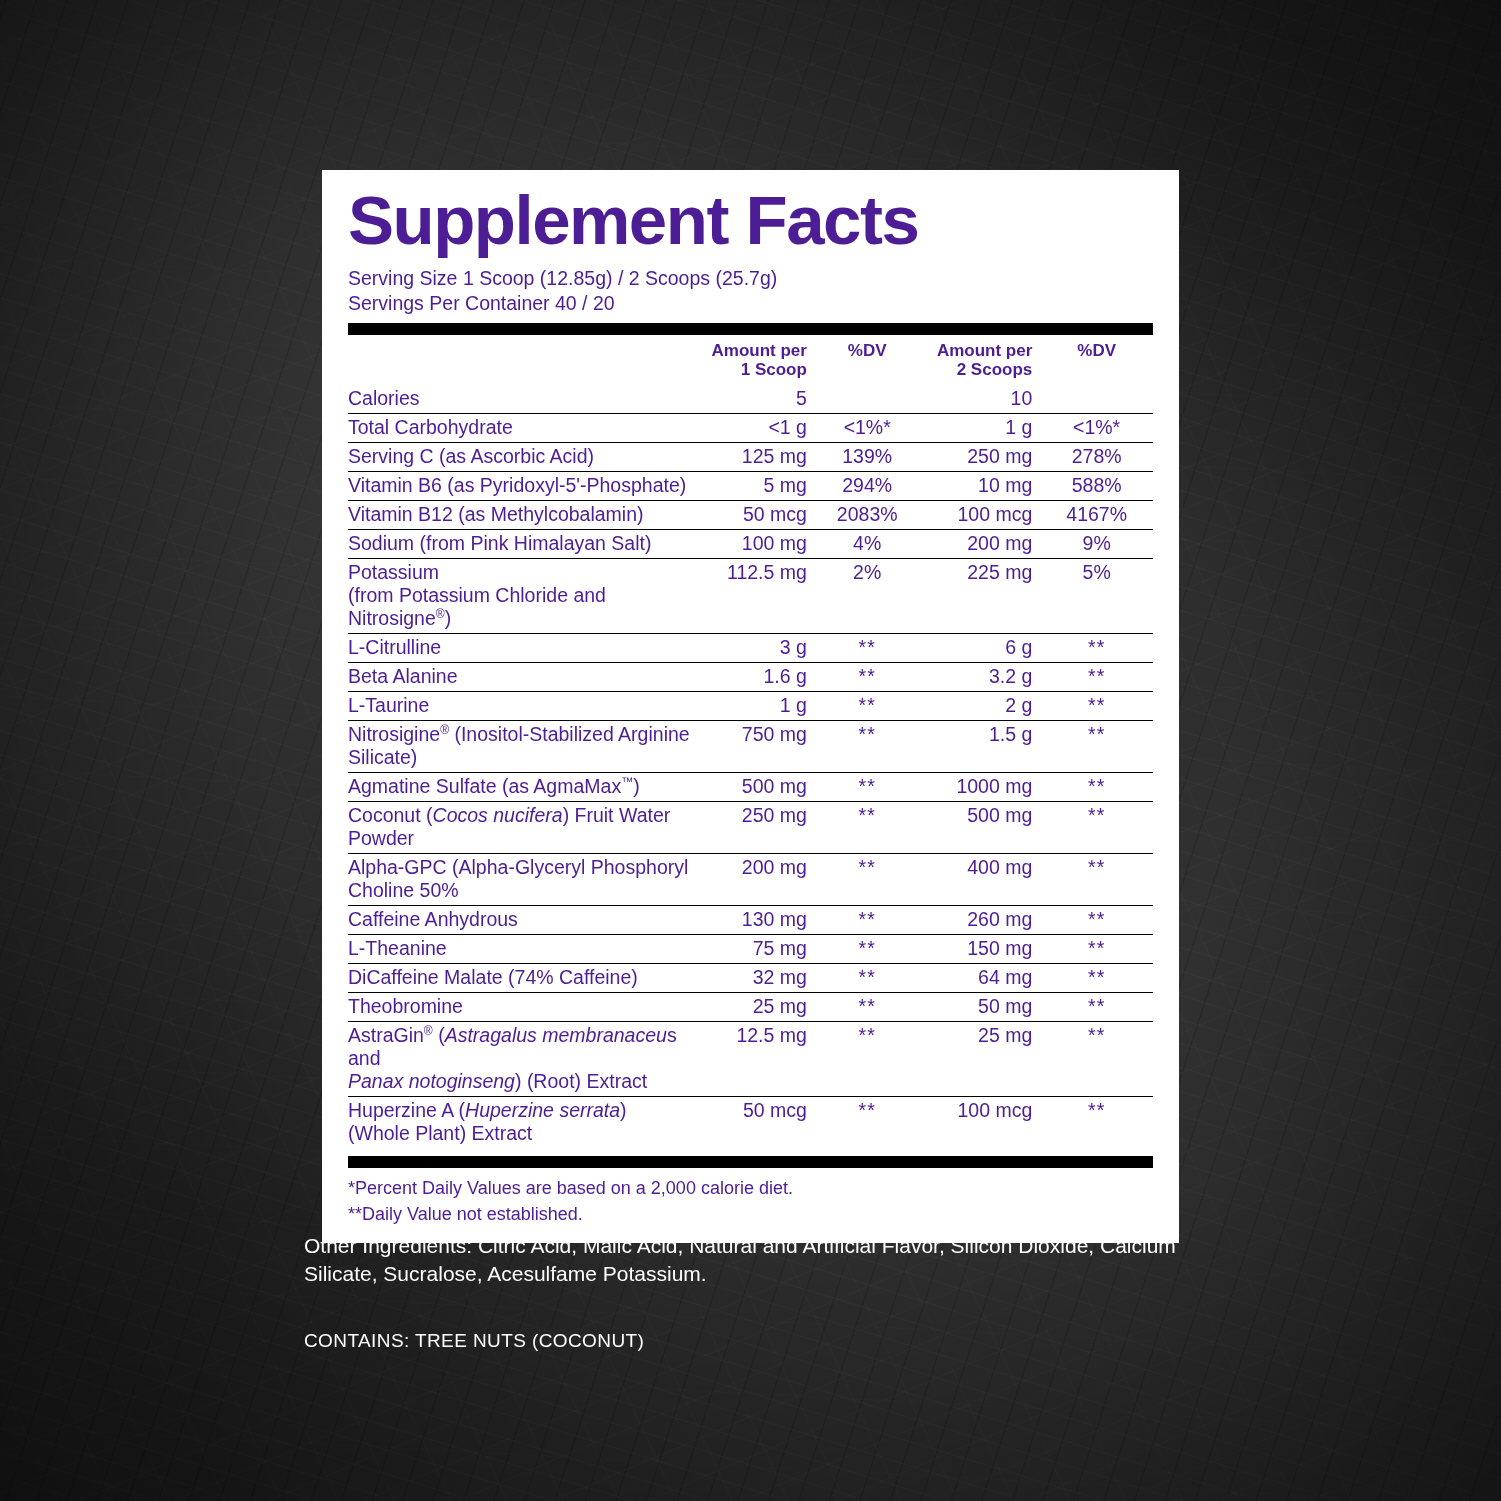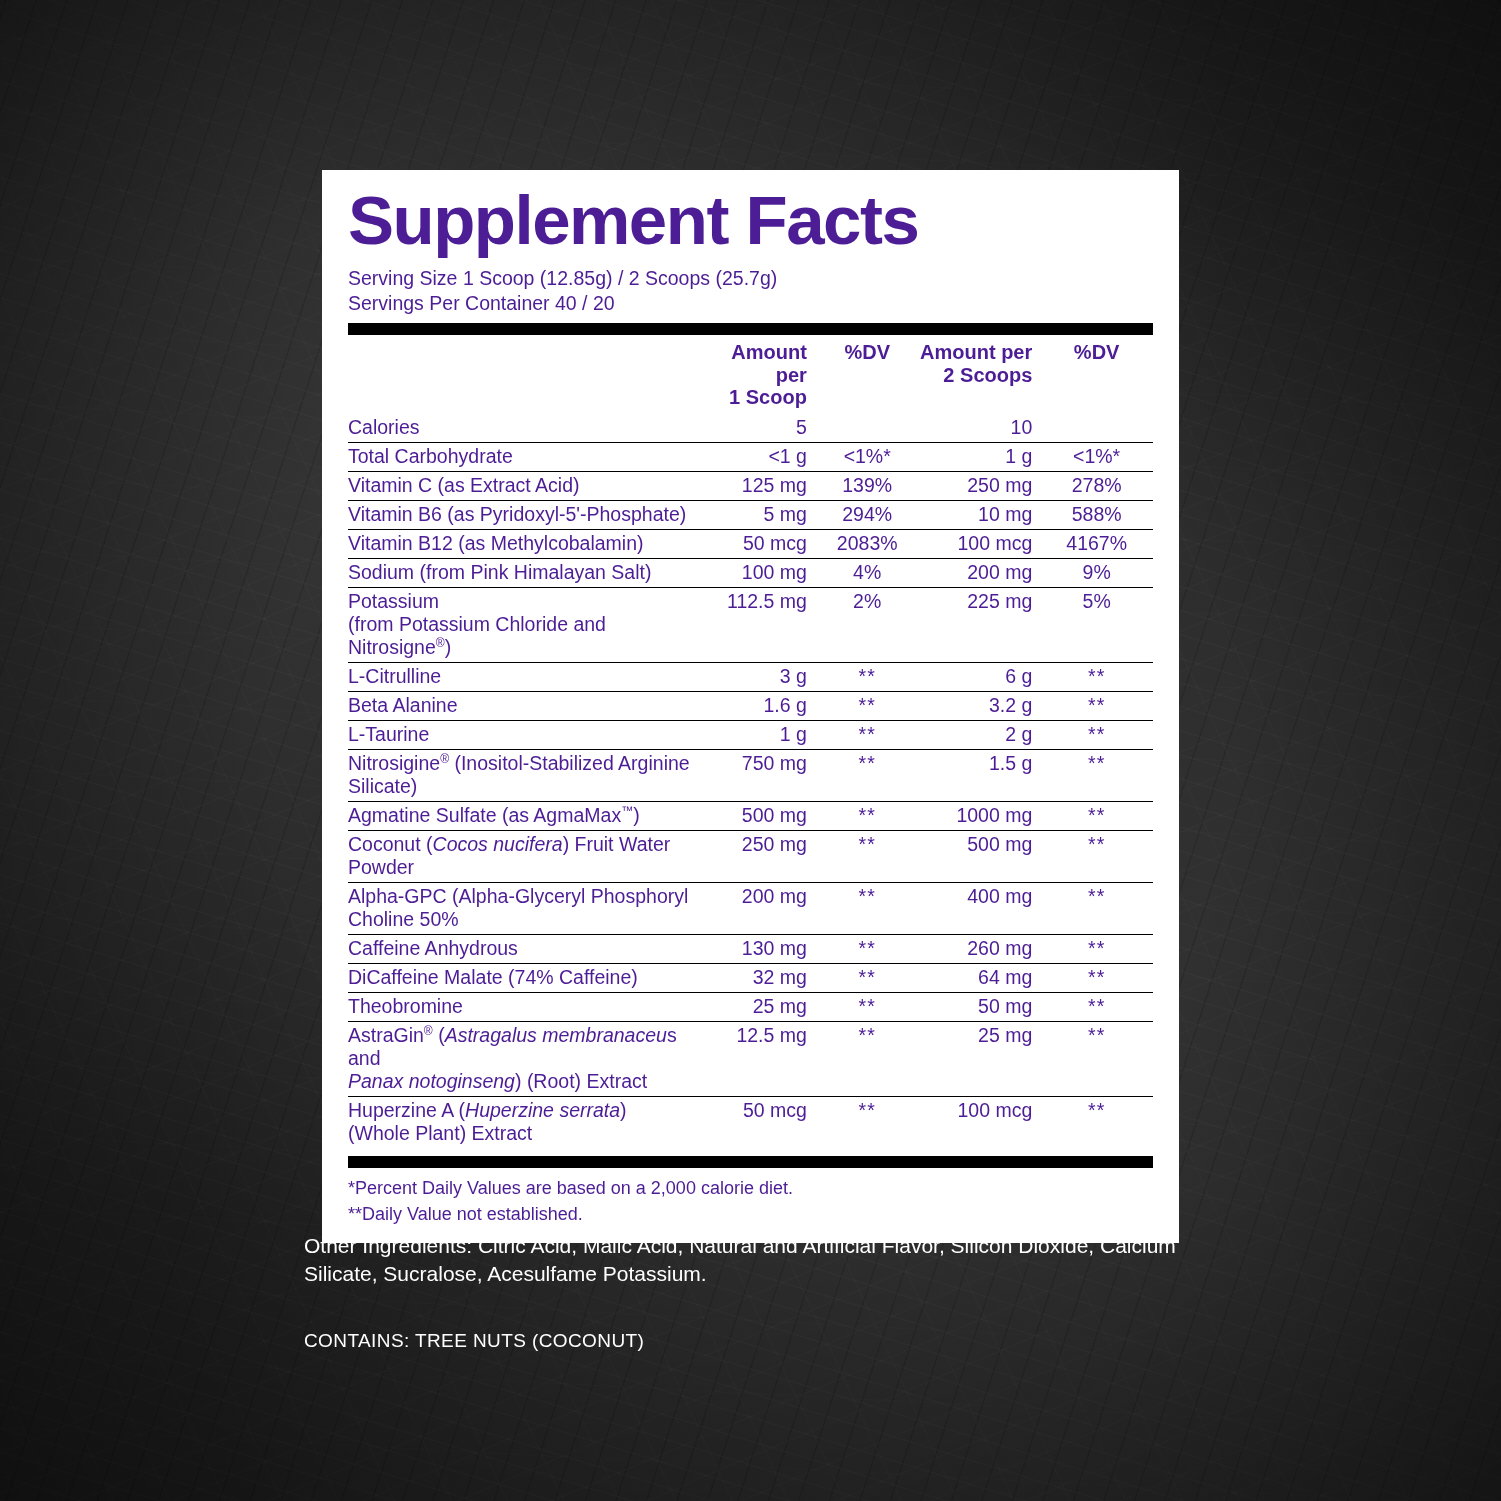--- a/index.html
+++ b/index.html
@@ -83,21 +83,21 @@
     padding: 2px 0 3px 0;
     vertical-align: top;
   }
   .col-name { text-align: left; width: 44%; padding-right: 6px !important; }
   .col-amt  { text-align: right; width: 14%; padding-right: 8px !important; }
   .col-dv   { text-align: center; width: 13%; }
   .col-amt2 { text-align: right; width: 15%; padding-right: 8px !important; }
   .col-dv2  { text-align: center; width: 14%; }
 
   thead th {
-    font-size: 20px;
+    font-size: 17px;
     font-weight: bold;
     line-height: 1.12;
     padding-bottom: 5px !important;
     padding-top: 6px !important;
   }
   thead th.col-name { font-weight: normal; }
   tbody tr.sep td {
     border-top: 1.5px solid #000;
   }
   tbody tr.first-row td { border-top: none; }
@@ -168,21 +168,21 @@
             <td class="col-dv2"></td>
           </tr>
           <tr class="sep">
             <td class="col-name">Total Carbohydrate</td>
             <td class="col-amt">&lt;1 g</td>
             <td class="col-dv">&lt;1%*</td>
             <td class="col-amt2">1 g</td>
             <td class="col-dv2">&lt;1%*</td>
           </tr>
           <tr class="sep">
-            <td class="col-name">Vitamin C (as Extract Acid)</td>
+            <td class="col-name">Serving C (as Ascorbic Acid)</td>
             <td class="col-amt">125 mg</td>
             <td class="col-dv">139%</td>
             <td class="col-amt2">250 mg</td>
             <td class="col-dv2">278%</td>
           </tr>
           <tr class="sep">
             <td class="col-name">Vitamin B6 (as Pyridoxyl-5'-Phosphate)</td>
             <td class="col-amt">5 mg</td>
             <td class="col-dv">294%</td>
             <td class="col-amt2">10 mg</td>
@@ -259,20 +259,27 @@
             <td class="col-dv2"><span class="stars">**</span></td>
           </tr>
           <tr class="sep">
             <td class="col-name">Caffeine Anhydrous</td>
             <td class="col-amt">130 mg</td>
             <td class="col-dv"><span class="stars">**</span></td>
             <td class="col-amt2">260 mg</td>
             <td class="col-dv2"><span class="stars">**</span></td>
           </tr>
           <tr class="sep">
+            <td class="col-name">L-Theanine</td>
+            <td class="col-amt">75 mg</td>
+            <td class="col-dv"><span class="stars">**</span></td>
+            <td class="col-amt2">150 mg</td>
+            <td class="col-dv2"><span class="stars">**</span></td>
+          </tr>
+          <tr class="sep">
             <td class="col-name">DiCaffeine Malate (74% Caffeine)</td>
             <td class="col-amt">32 mg</td>
             <td class="col-dv"><span class="stars">**</span></td>
             <td class="col-amt2">64 mg</td>
             <td class="col-dv2"><span class="stars">**</span></td>
           </tr>
           <tr class="sep">
             <td class="col-name">Theobromine</td>
             <td class="col-amt">25 mg</td>
             <td class="col-dv"><span class="stars">**</span></td>

